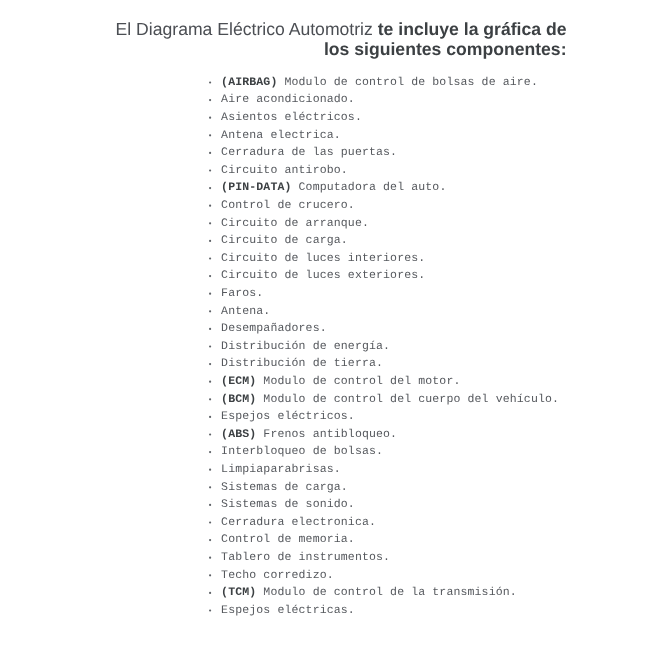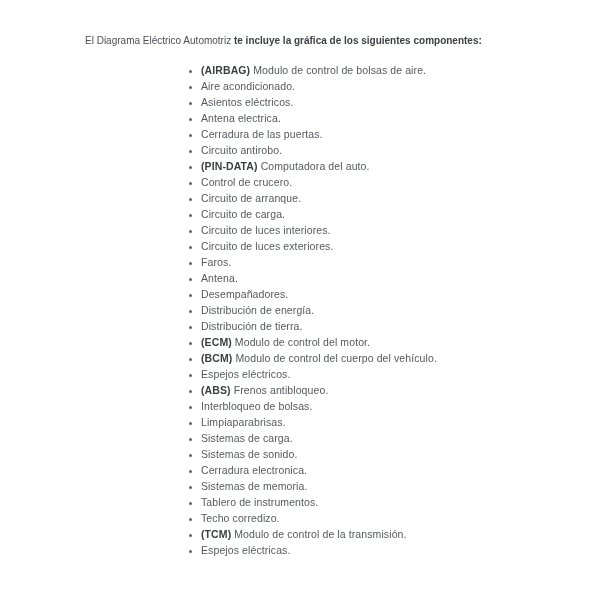--- a/index.html
+++ b/index.html
@@ -14,35 +14,36 @@
     overflow: hidden;
     font-family: "Liberation Sans", sans-serif;
     color: #55585d;
   }
   .page {
     width: 600px;
     height: 600px;
     background: #ffffff;
   }
   .title {
-    margin: 32px auto 0 auto;
+    margin: 19px auto 0 auto;
     max-width: 430px;
-    text-align: left;
-    font-size: 10px;
+    text-align: right;
+    font-size: 16px;
     line-height: 18px;
     color: #4b4e53;
   }
   .title .t-bold {
     font-weight: bold;
     color: #3c4043;
   }
   ul.components {
     margin: 12px 0 0 0;
     padding: 0 0 0 201px;
     list-style: disc outside;
+    font-family: Liberation Mono, monospace;
   }
   ul.components li {
     font-size: 10.5px;
     line-height: 16px;
     color: #55585d;
     letter-spacing: 0.1px;
   }
   ul.components li::marker {
     color: #5f6368;
     font-size: 9px;
@@ -79,19 +80,19 @@
       <li><span class="comp-text">Distribución de tierra.</span></li>
       <li><span class="prefix">(ECM) </span><span class="comp-text">Modulo de control del motor.</span></li>
       <li><span class="prefix">(BCM) </span><span class="comp-text">Modulo de control del cuerpo del vehículo.</span></li>
       <li><span class="comp-text">Espejos eléctricos.</span></li>
       <li><span class="prefix">(ABS) </span><span class="comp-text">Frenos antibloqueo.</span></li>
       <li><span class="comp-text">Interbloqueo de bolsas.</span></li>
       <li><span class="comp-text">Limpiaparabrisas.</span></li>
       <li><span class="comp-text">Sistemas de carga.</span></li>
       <li><span class="comp-text">Sistemas de sonido.</span></li>
       <li><span class="comp-text">Cerradura electronica.</span></li>
-      <li><span class="comp-text">Sistemas de memoria.</span></li>
+      <li><span class="comp-text">Control de memoria.</span></li>
       <li><span class="comp-text">Tablero de instrumentos.</span></li>
       <li><span class="comp-text">Techo corredizo.</span></li>
       <li><span class="prefix">(TCM) </span><span class="comp-text">Modulo de control de la transmisión.</span></li>
       <li><span class="comp-text">Espejos eléctricas.</span></li>
     </ul>
 </div>
 
 </body></html>

